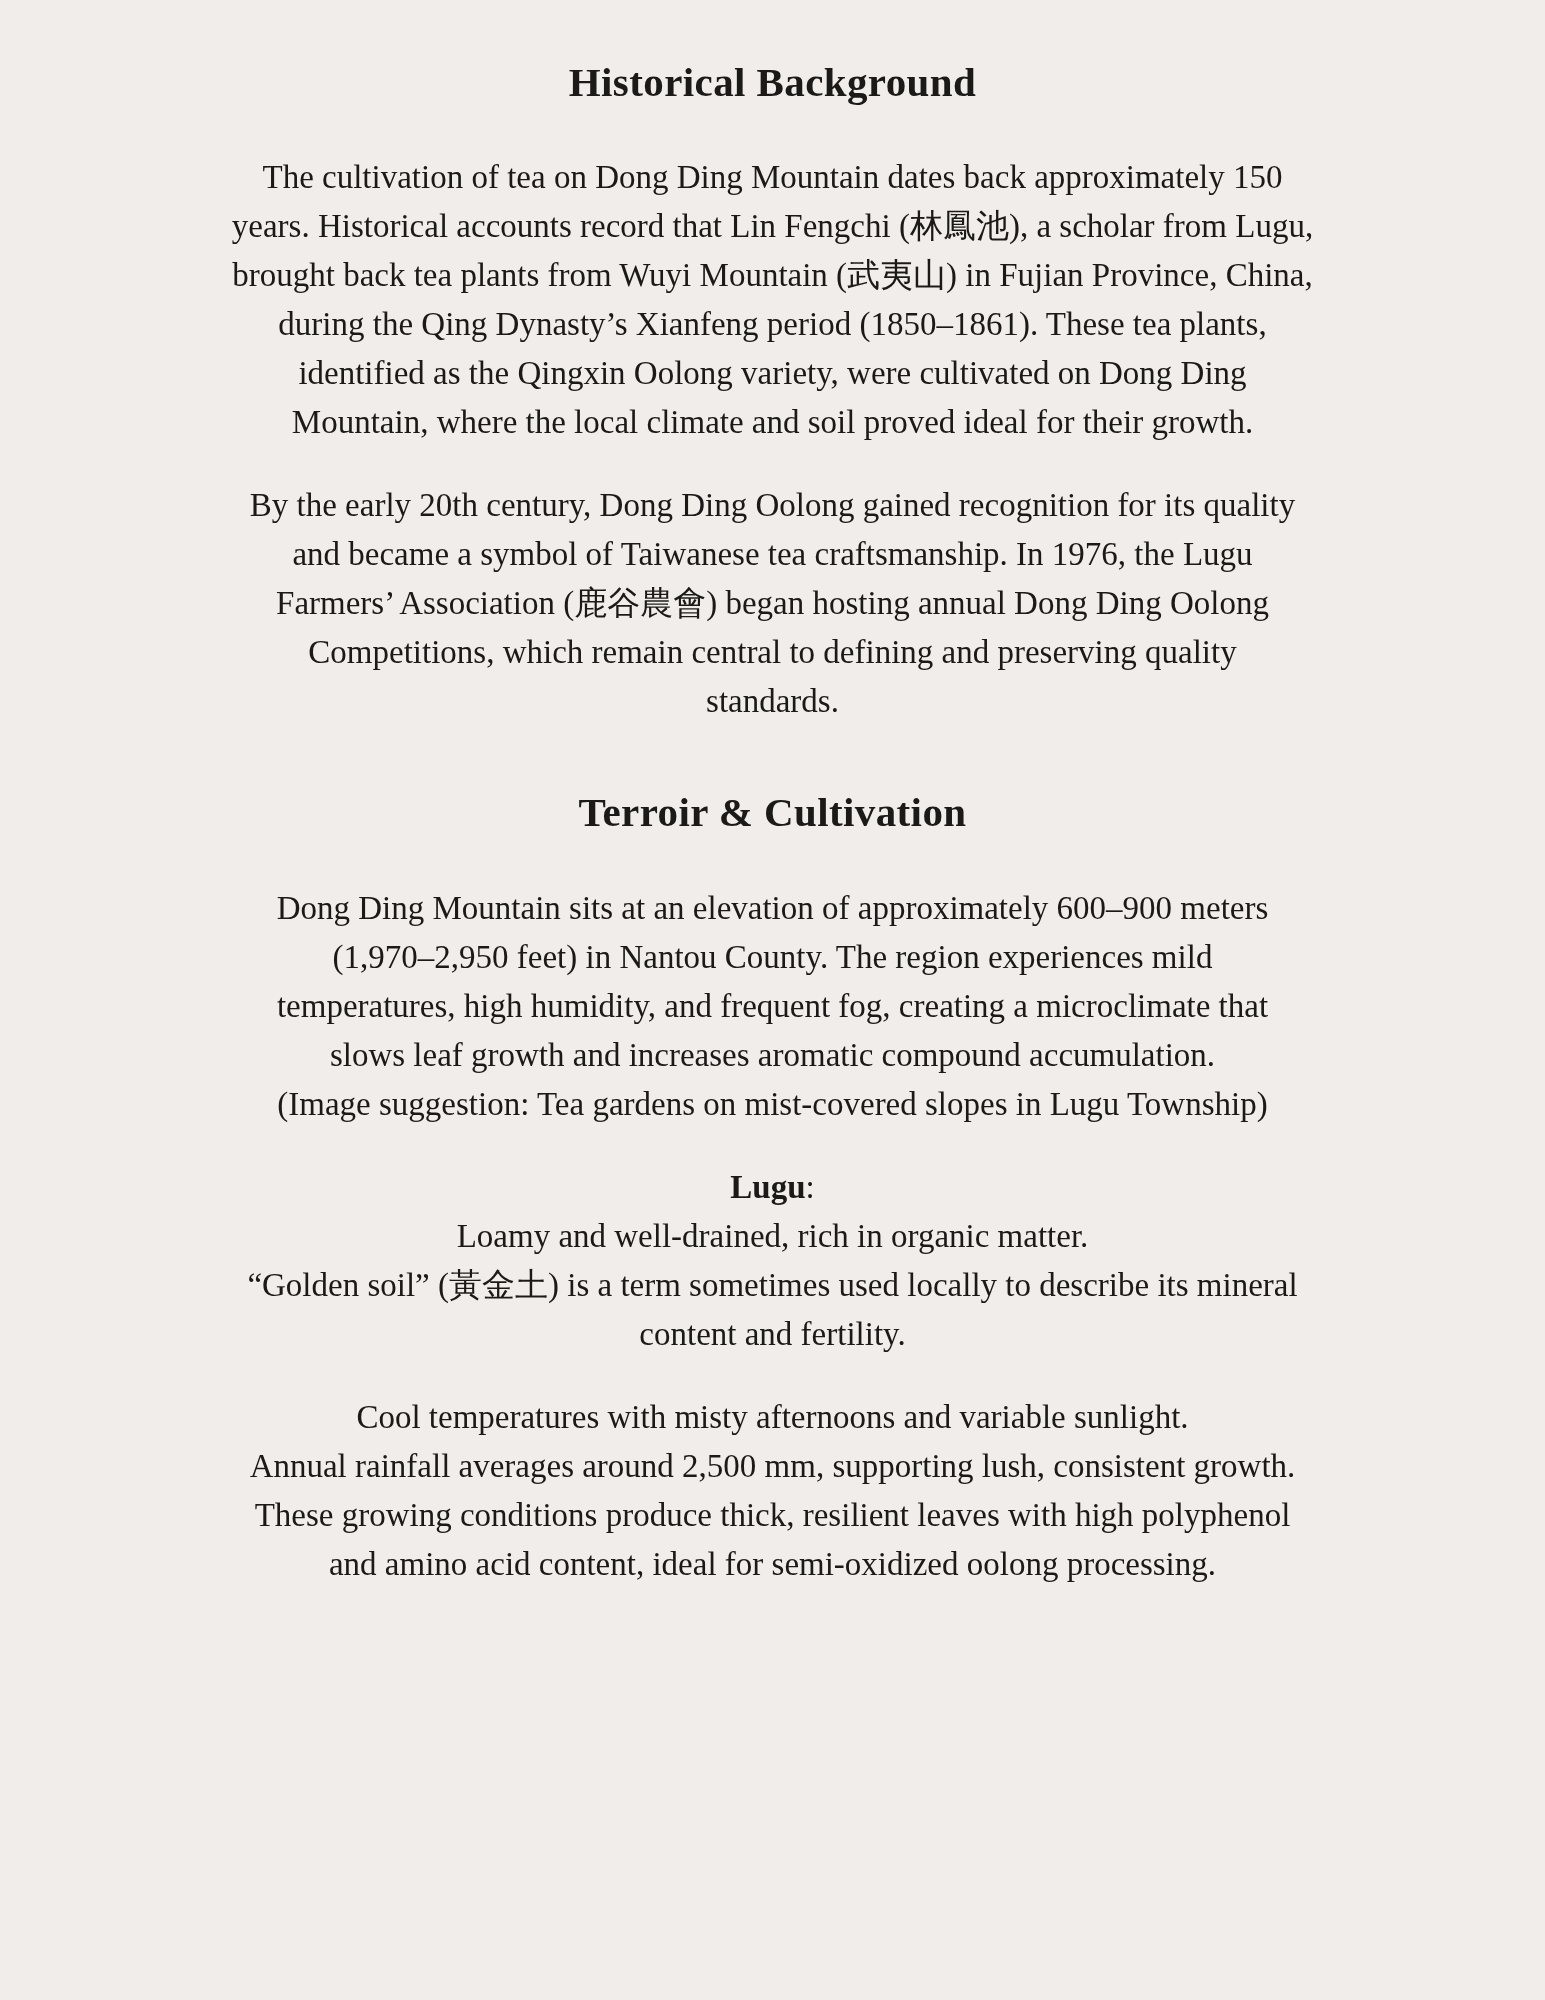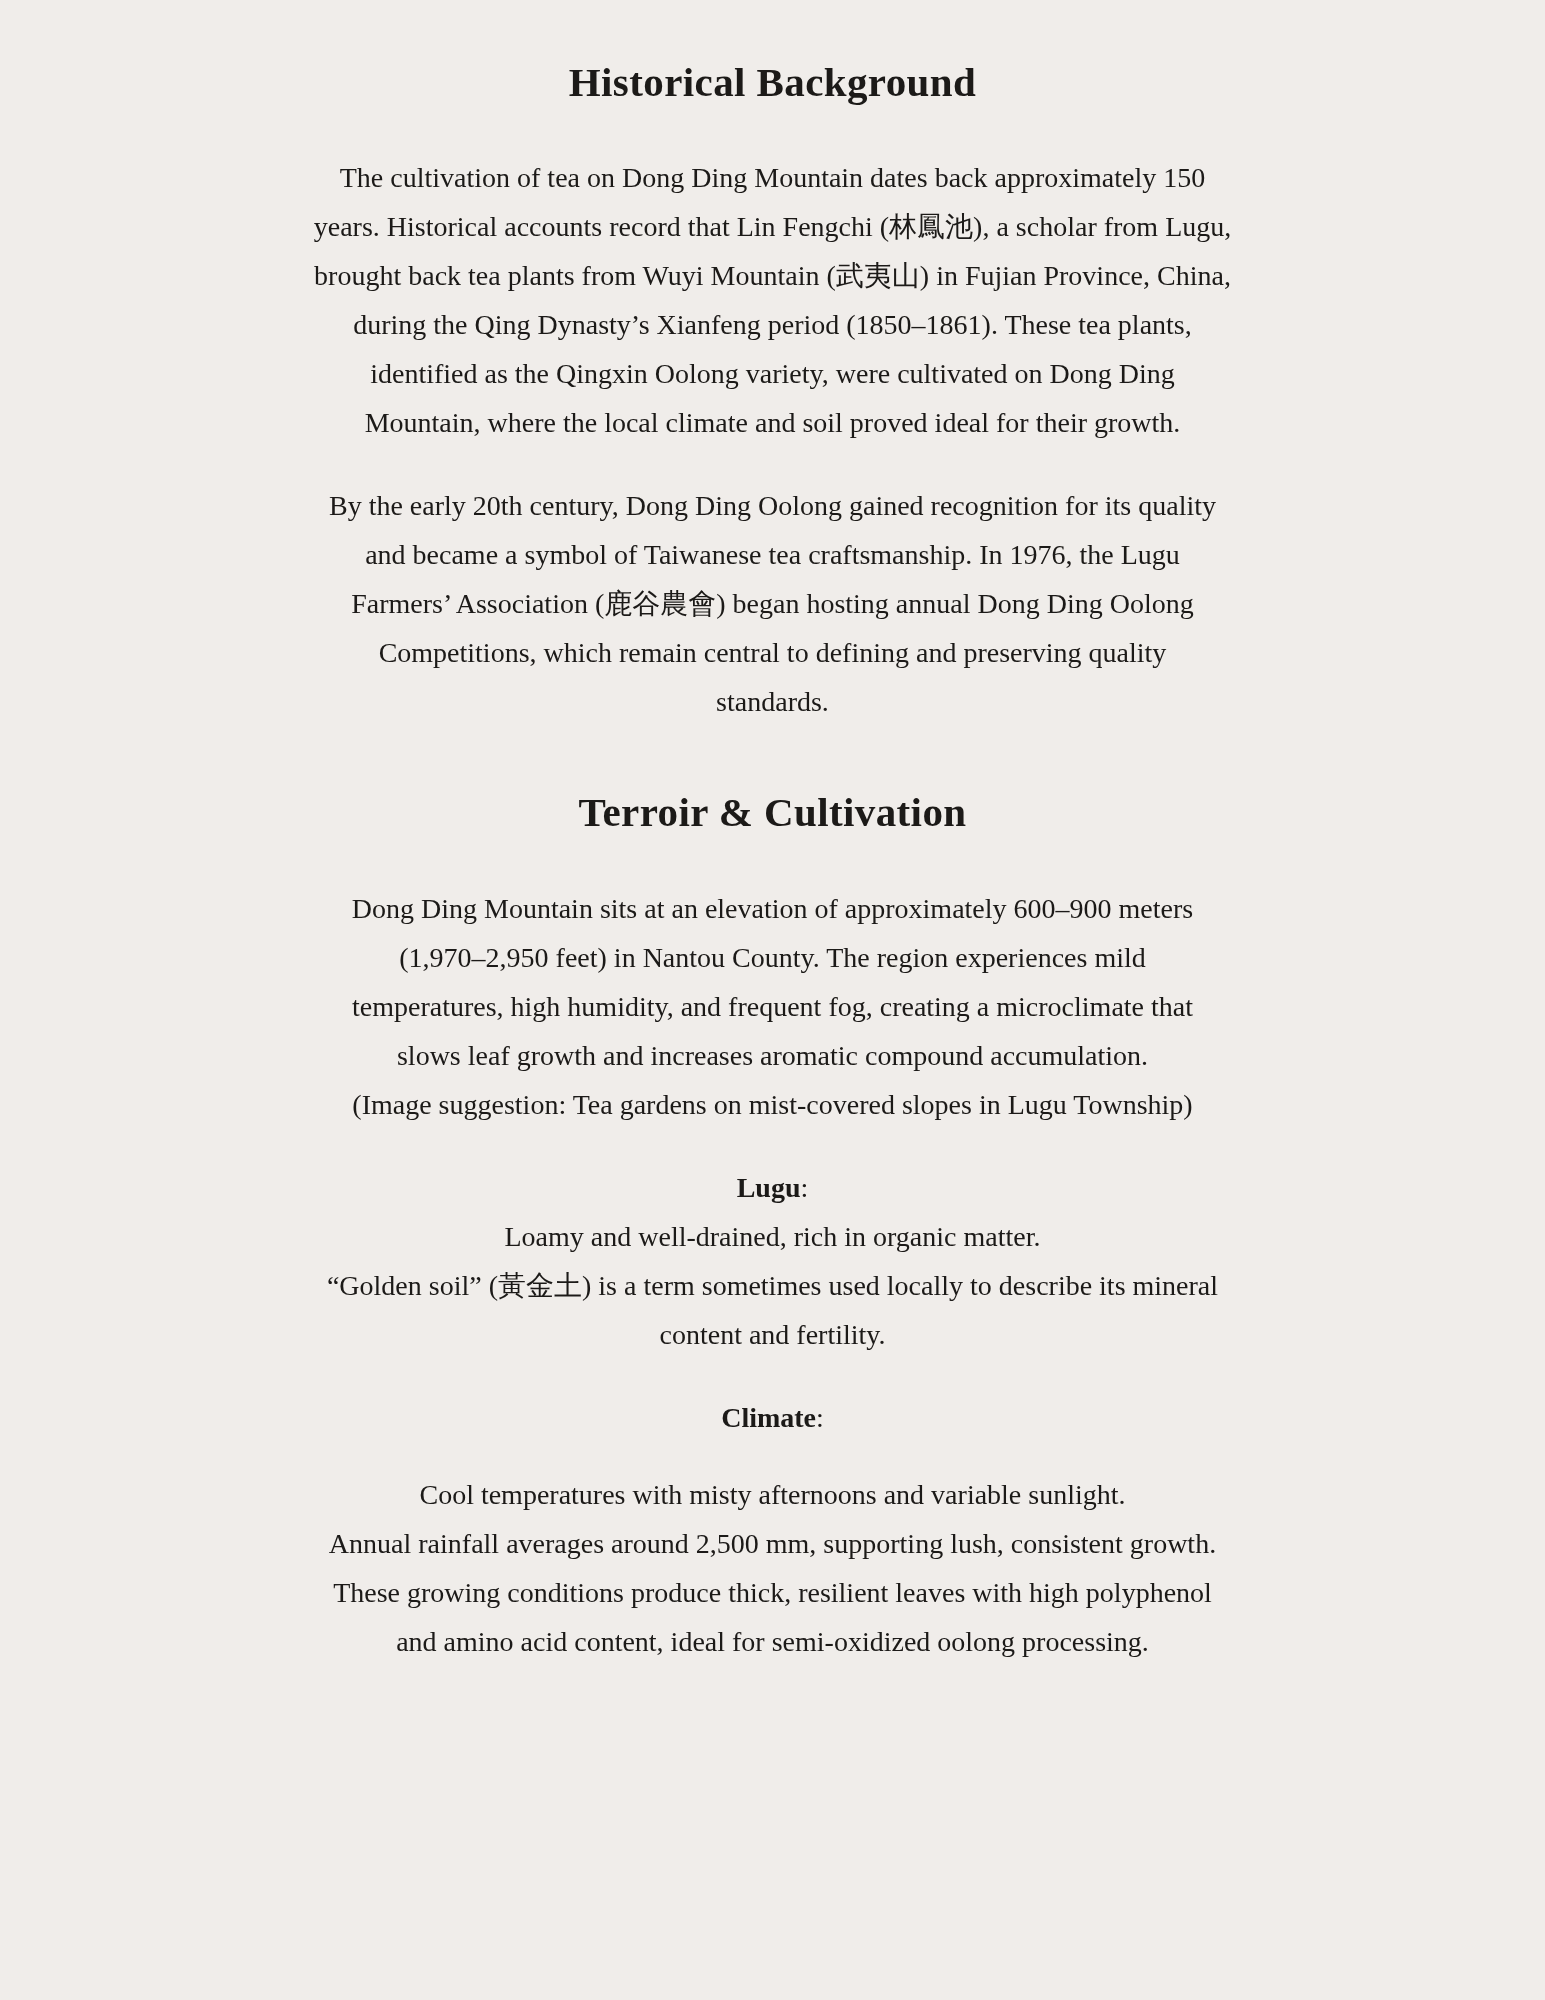--- a/index.html
+++ b/index.html
@@ -24,21 +24,21 @@
     font-size: 41px;
     font-weight: 700;
     line-height: 1.3;
     letter-spacing: 0.4px;
     margin: 0 0 44px;
   }
   .section--terroir .section-title {
     margin-top: 60px;
   }
   .para {
-    font-size: 28px;
+    font-size: 33px;
     line-height: 49px;
     margin: 4px auto 34px;
     max-width: 1440px;
   }
   .para:last-child { margin-bottom: 0; }
   .block-label { font-weight: 700; }
   .block-colon { font-weight: 400; }
   .climate-label-para { margin-bottom: 28px; }
 </style>
 </head>
@@ -58,20 +58,17 @@
   <section class="section section--terroir">
     <h1 class="section-title">Terroir &amp; Cultivation</h1>
 
     <p class="para">Dong Ding Mountain sits at an elevation of approximately 600–900 meters<br>(1,970–2,950 feet) in Nantou County. The region experiences mild<br>temperatures, high humidity, and frequent fog, creating a microclimate that<br>slows leaf growth and increases aromatic compound accumulation.<br>(Image suggestion: Tea gardens on mist-covered slopes in Lugu Township)</p>
 
     <p class="para">
       <span class="block-label">Lugu</span><span class="block-colon">:</span><br>
       <span>Loamy and well-drained, rich in organic matter.<br>“Golden soil” (黃金土) is a term sometimes used locally to describe its mineral<br>content and fertility.</span>
     </p>
 
-    <p class="para climate-label-para">
-      <span class="block-label">Climate</span><span class="block-colon">:</span>
-    </p>
 
     <p class="para">Cool temperatures with misty afternoons and variable sunlight.<br>Annual rainfall averages around 2,500 mm, supporting lush, consistent growth.<br>These growing conditions produce thick, resilient leaves with high polyphenol<br>and amino acid content, ideal for semi-oxidized oolong processing.</p>
   </section>
 
 </main>
 
 </body></html>

